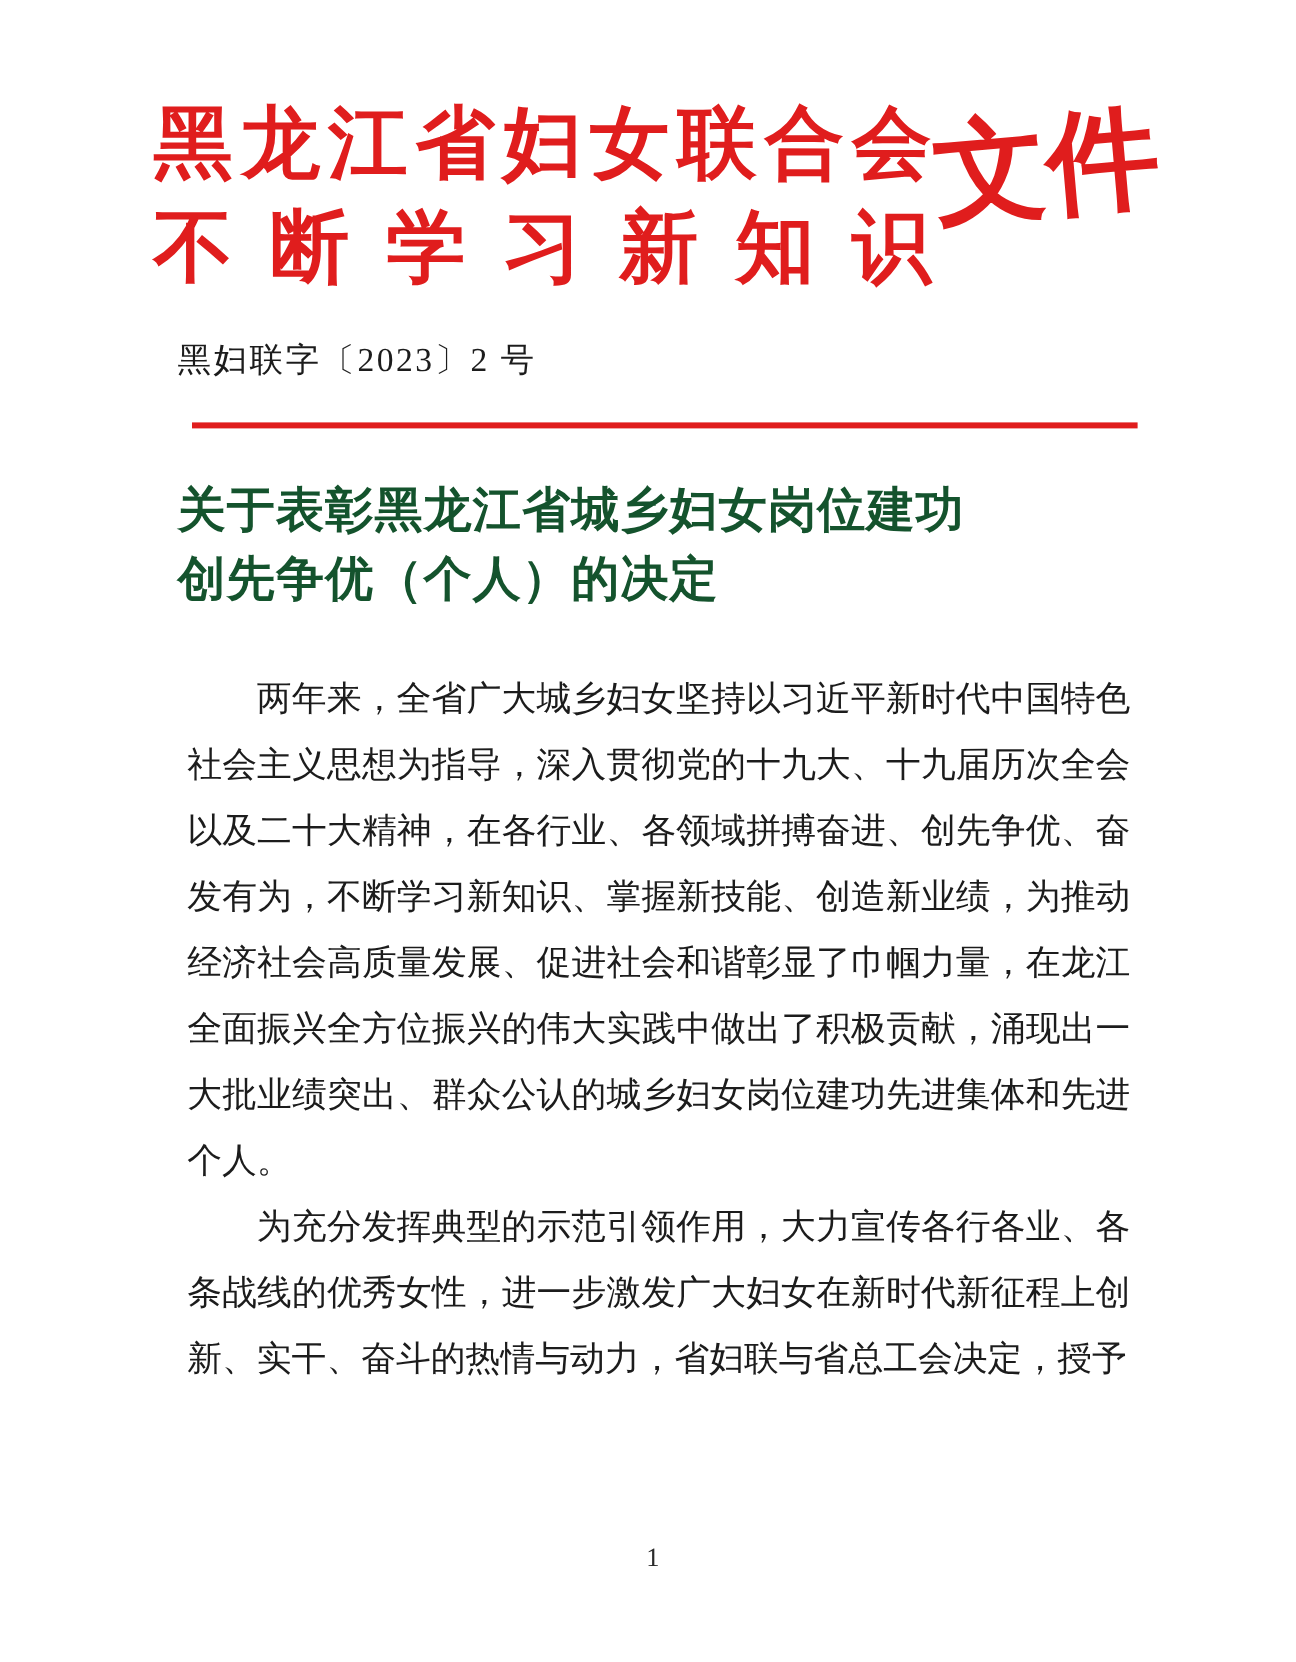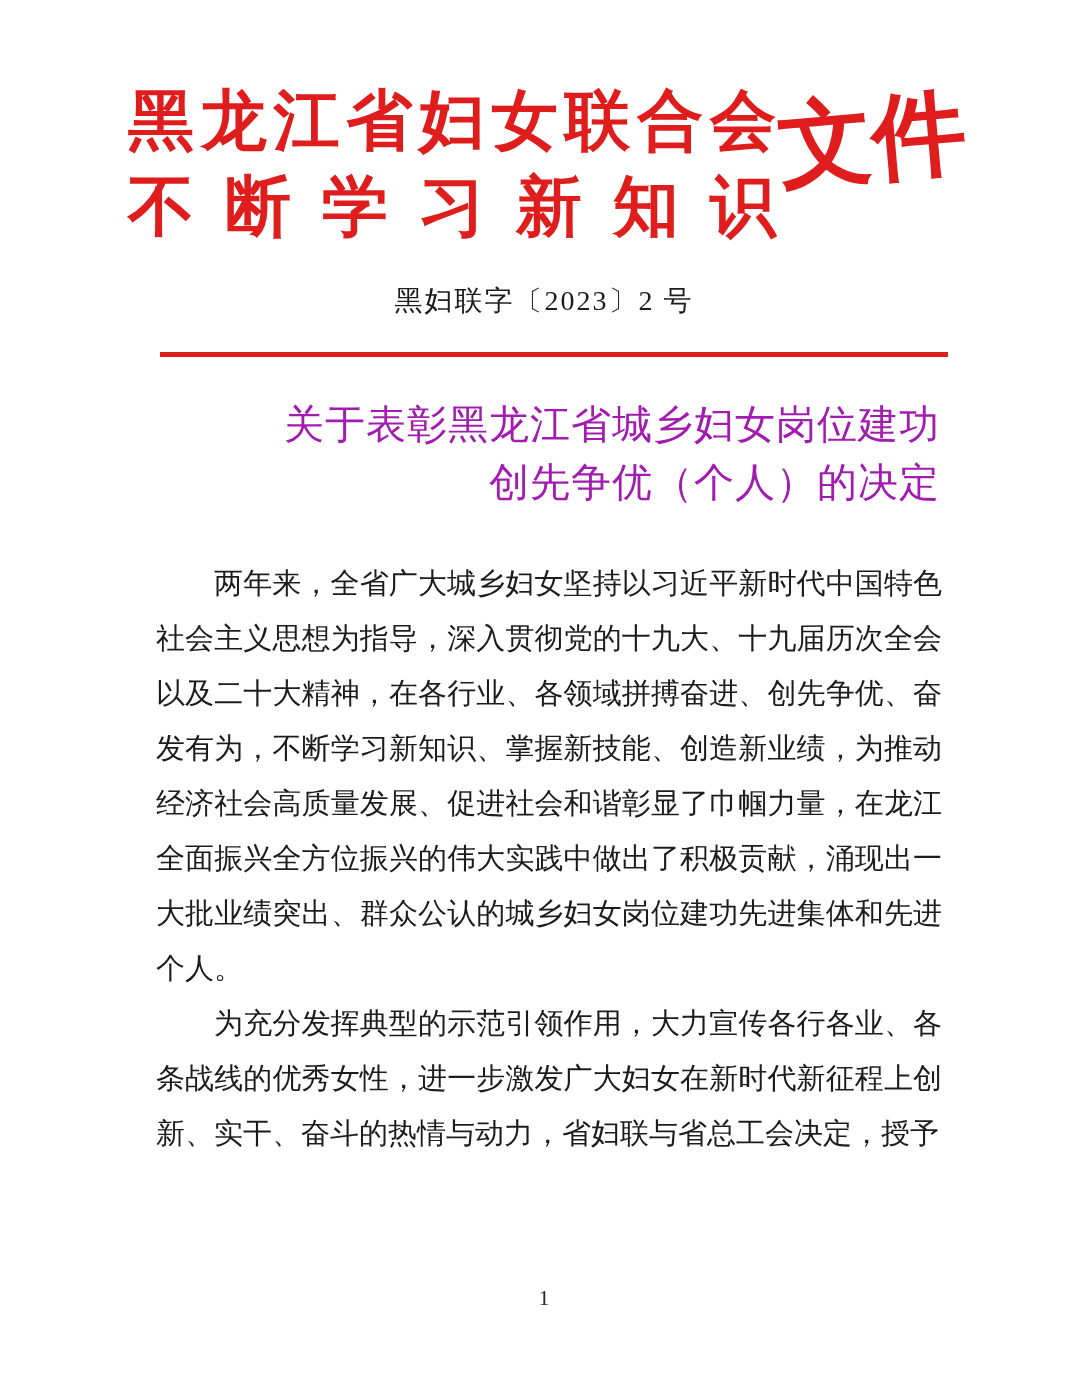--- a/index.html
+++ b/index.html
@@ -50,21 +50,20 @@
     transform-origin:center center;
     white-space:nowrap;
   }
 
   
   .doc-number{
     position:absolute;
     left:148px;
     top:281px;
     width:792px;
-    text-align:center;
     color:var(--ink);
     font-size:28px;
     line-height:40px;
     letter-spacing:2px;
     white-space:nowrap;
   }
 
   
   .red-rule{
     position:absolute;
@@ -75,25 +74,25 @@
     background:var(--red);
   }
 
   
   .title{
     position:absolute;
     left:148px;
     top:396px;
     width:792px;
     margin:0;
-    text-align:right;
-    color:#a21caf;
+    text-align:left;
+    color:#14532d;
     font-size:40px;
     line-height:58px;
-    font-weight:normal;
+    font-weight:bold;
     letter-spacing:1px;
   }
   .title span{display:block;}
 
   
   .body-text{
     position:absolute;
     left:156px;
     top:556px;
     width:786px;

